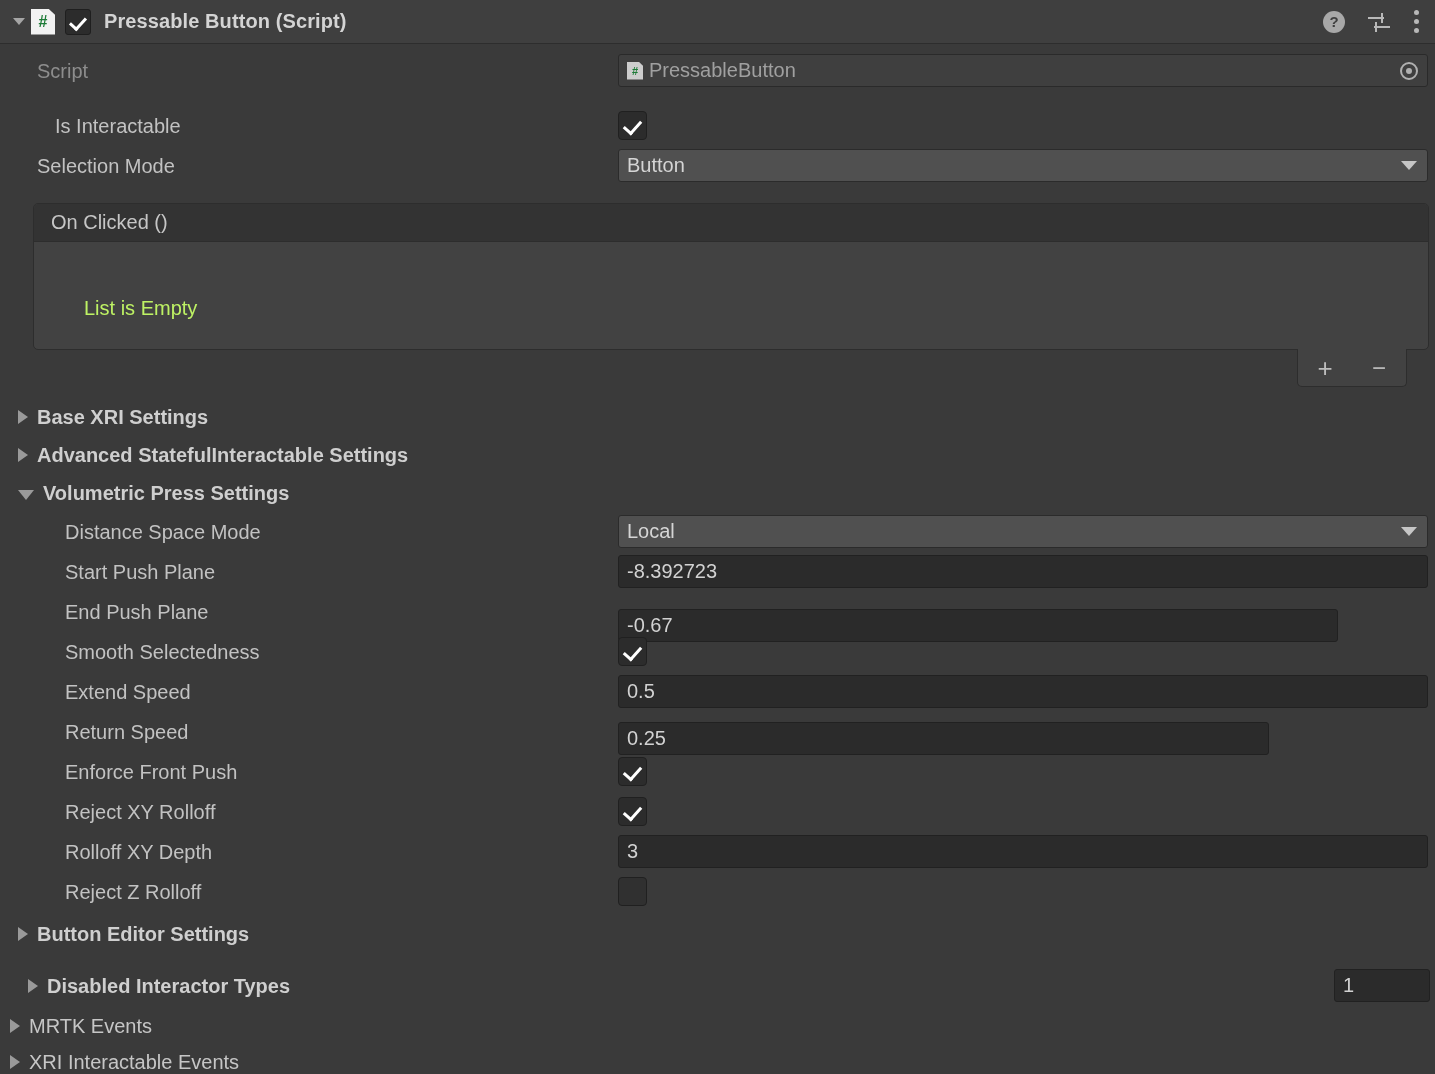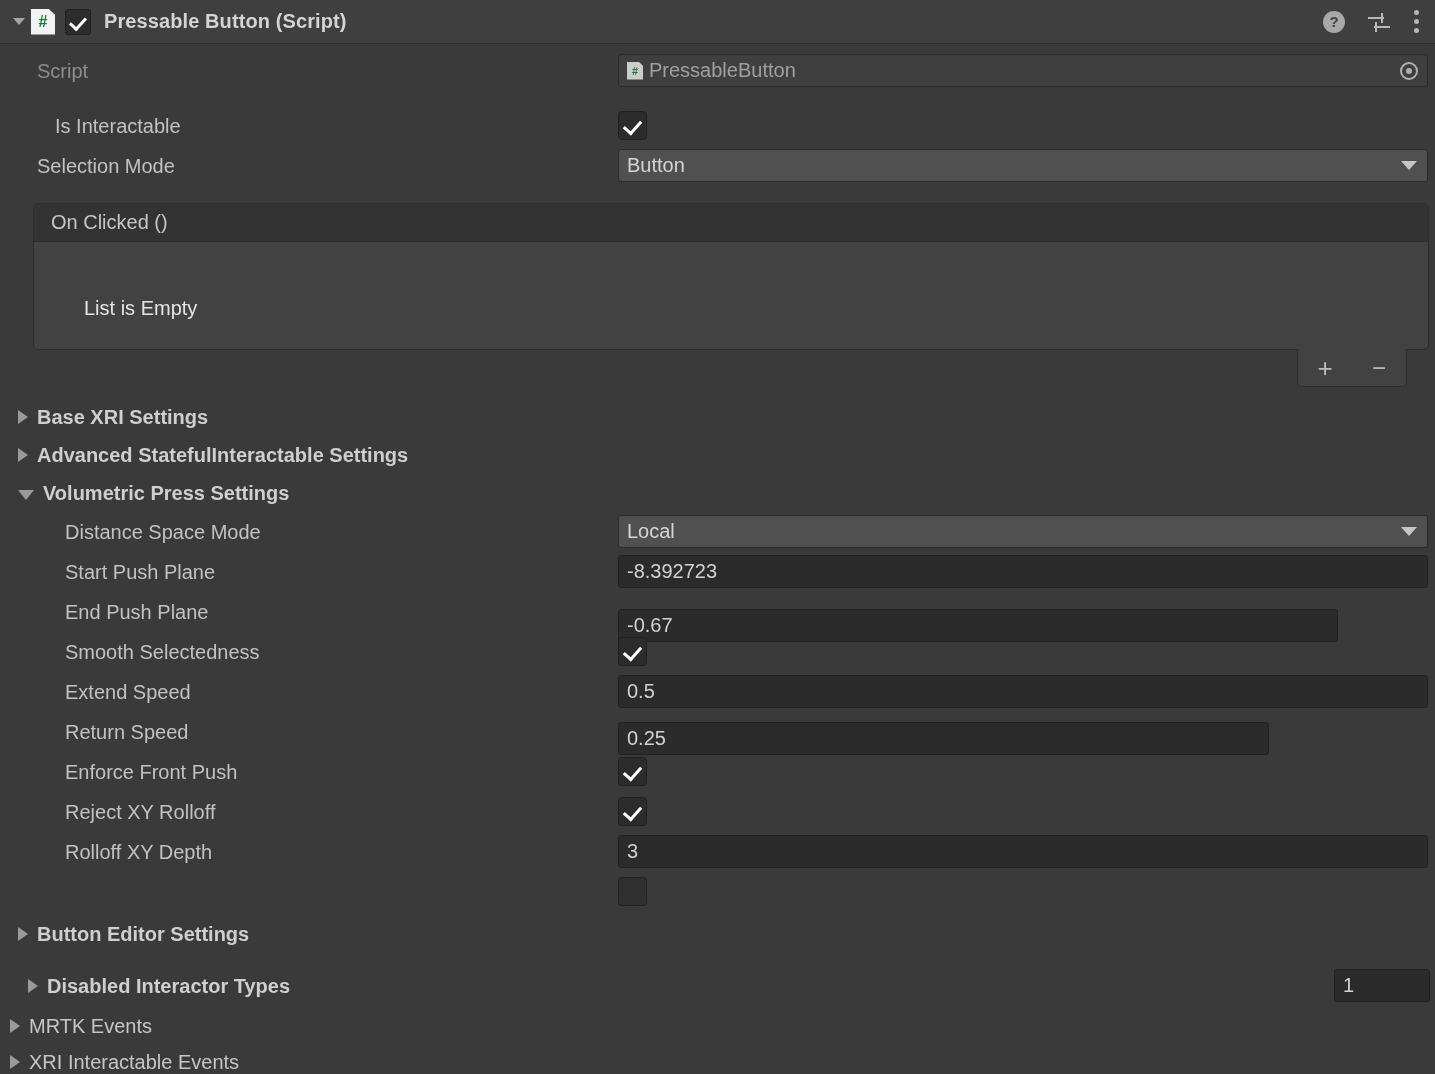--- a/index.html
+++ b/index.html
@@ -271,21 +271,21 @@
     align-items: center;
     padding-left: 17px;
     box-sizing: border-box;
   }
   .evt-head .t {
     font-size: 20px;
     color: #c6c6c6;
   }
   .evt-empty {
     font-size: 20px;
-    color: #e5e5e5;
+    color: #bef264;
     margin-left: 50px;
     margin-top: 55px;
   }
   .evt-footer {
     position: absolute;
     left: 1297px; top: 349px;
     width: 110px; height: 38px;
     background: #424242;
     border: 1px solid #2d2d2d;
     border-top: none;
@@ -466,20 +466,23 @@
   </div>
   <div class="cbox checked" style="left:618px; top:797px;"></div>
 
   <div class="row" style="top:832px;">
     <div class="lbl indent2">Rolloff XY Depth</div>
   </div>
   <div class="numfield" style="left:618px; top:835px; width:810px;">
     <div class="numtext">3</div>
   </div>
 
+  <div class="row" style="top:872px;">
+    <div class="lbl indent2">Reject Z Rolloff</div>
+  </div>
   <div class="cbox unchecked" style="left:618px; top:877px;"></div>
 
   <div class="fold" style="top:916px;">
     <div class="tri"></div>
     <div class="ftxt bold">Button Editor Settings</div>
   </div>
 
   <div class="fold" style="top:968px; padding-left:18px;">
     <div class="tri" style="margin-left:10px;"></div>
     <div class="ftxt bold">Disabled Interactor Types</div>

